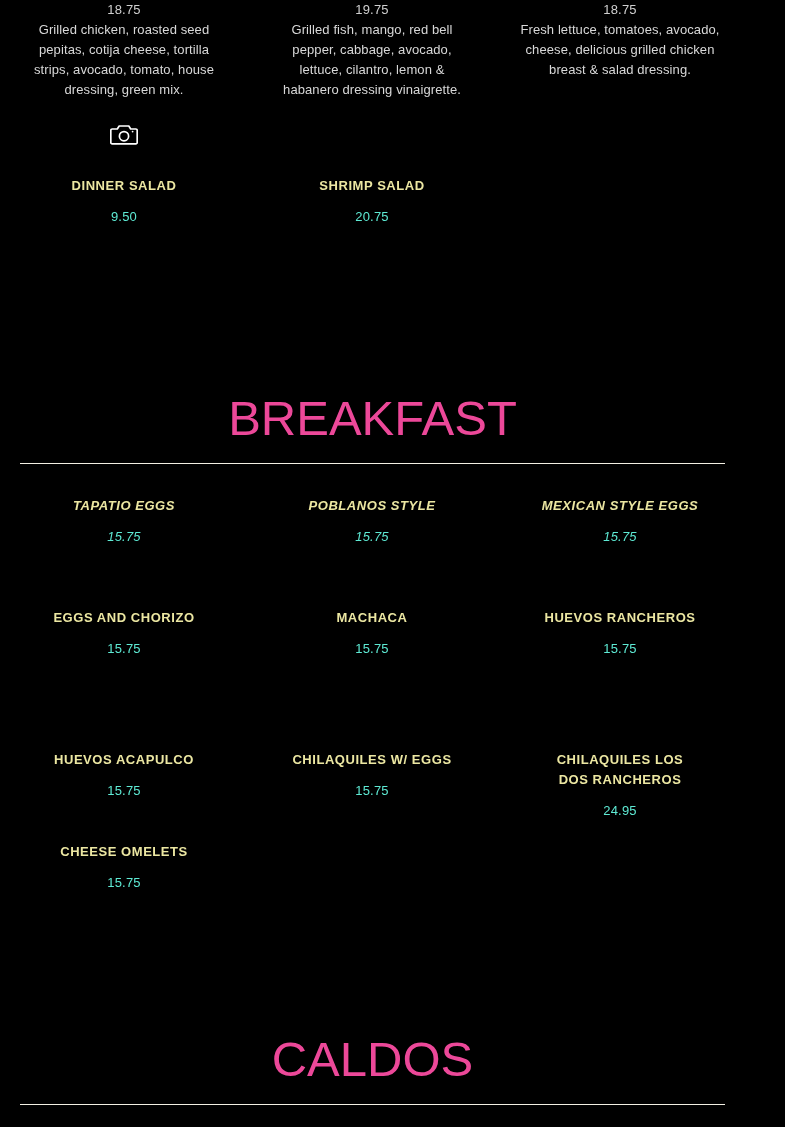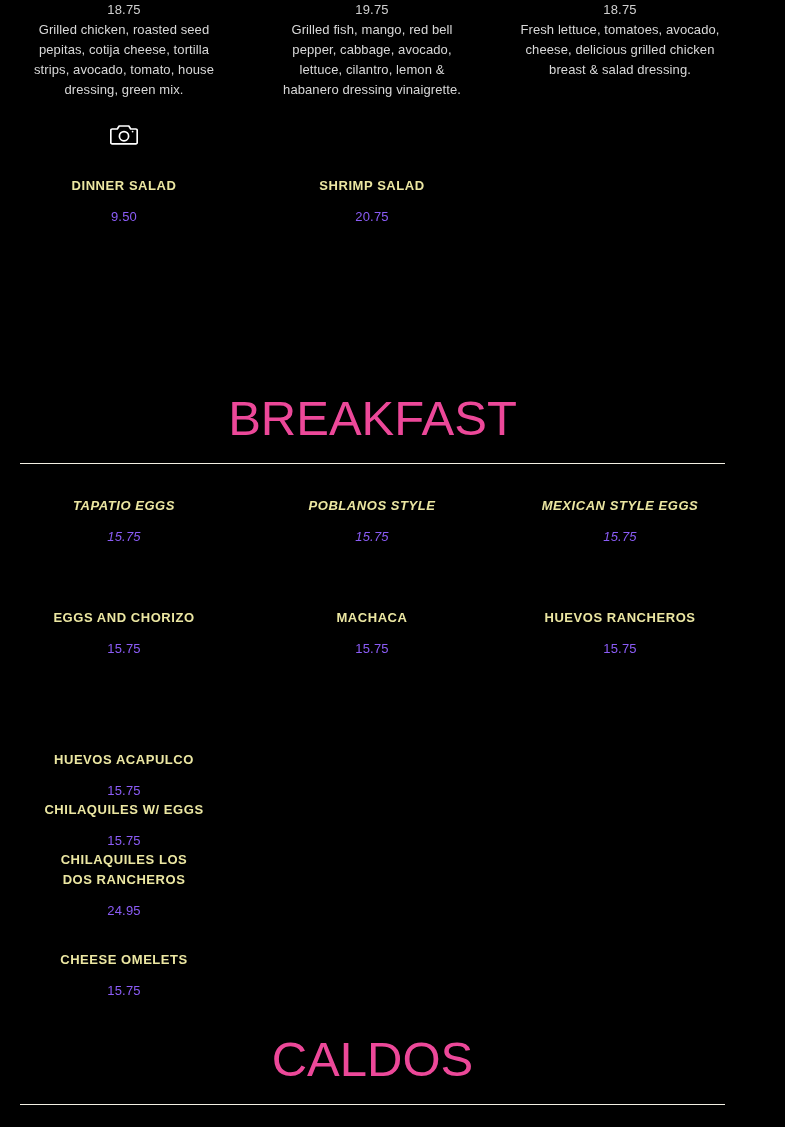--- a/index.html
+++ b/index.html
@@ -107,21 +107,21 @@
   }
   .bk-name {
     font-size: 13px;
     font-weight: bold;
     color: #ece7a2;
     letter-spacing: .55px;
     line-height: 20px;
   }
   .bk-price {
     font-size: 13px;
-    color: #8b5cf6;
+    color: #5eead4;
     line-height: 18px;
     margin-top: 12px;
     letter-spacing: .2px;
   }
 </style>
 </head>
 <body>
 
 <div class="page">
 
@@ -201,21 +201,21 @@
       <div class="bk-cell">
         <div class="bk-name">MACHACA</div>
         <div class="bk-price">15.75</div>
       </div>
       <div class="bk-cell">
         <div class="bk-name">HUEVOS RANCHEROS</div>
         <div class="bk-price">15.75</div>
       </div>
     </div>
 
-    <div class="bk-row" style="margin-bottom:30px;flex-direction:column;">
+    <div class="bk-row" style="margin-bottom:22px;">
       <div class="bk-cell">
         <div class="bk-name">HUEVOS ACAPULCO</div>
         <div class="bk-price">15.75</div>
       </div>
       <div class="bk-cell">
         <div class="bk-name">CHILAQUILES W/ EGGS</div>
         <div class="bk-price">15.75</div>
       </div>
       <div class="bk-cell" style="padding:0 48px;">
         <div class="bk-name">CHILAQUILES LOS DOS RANCHEROS</div>

